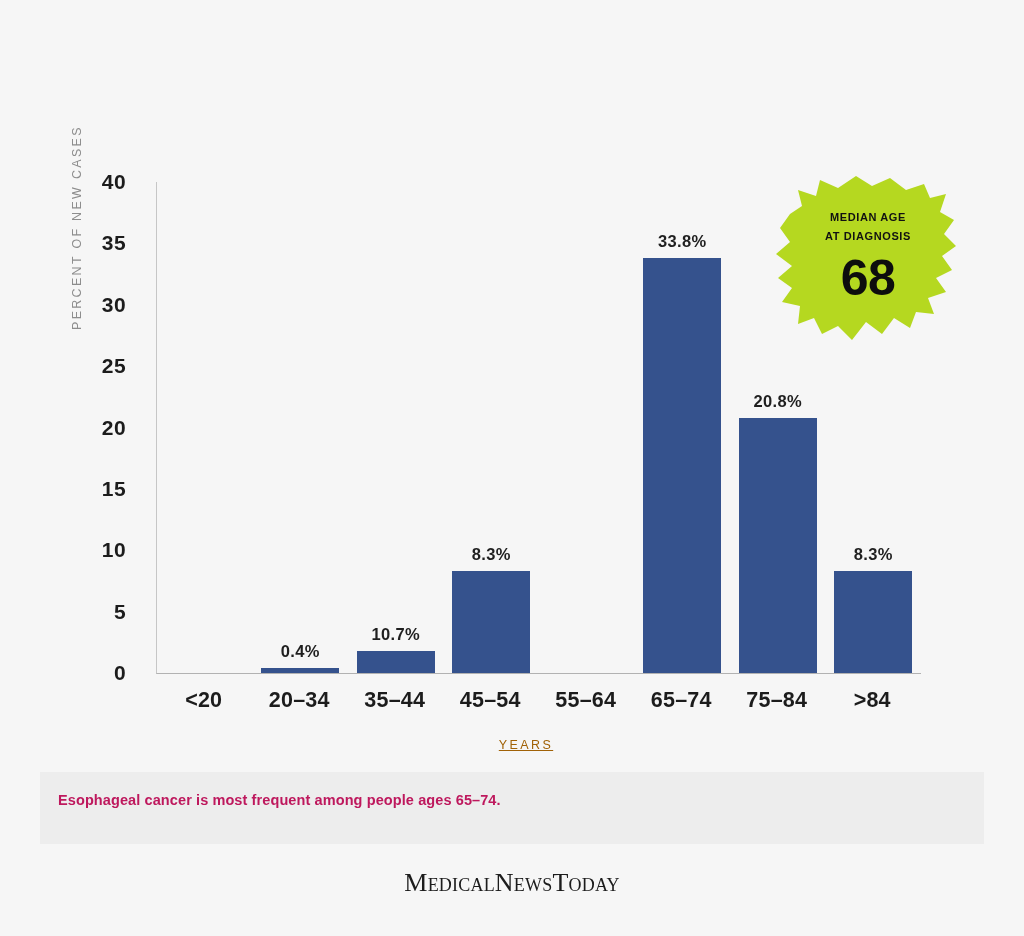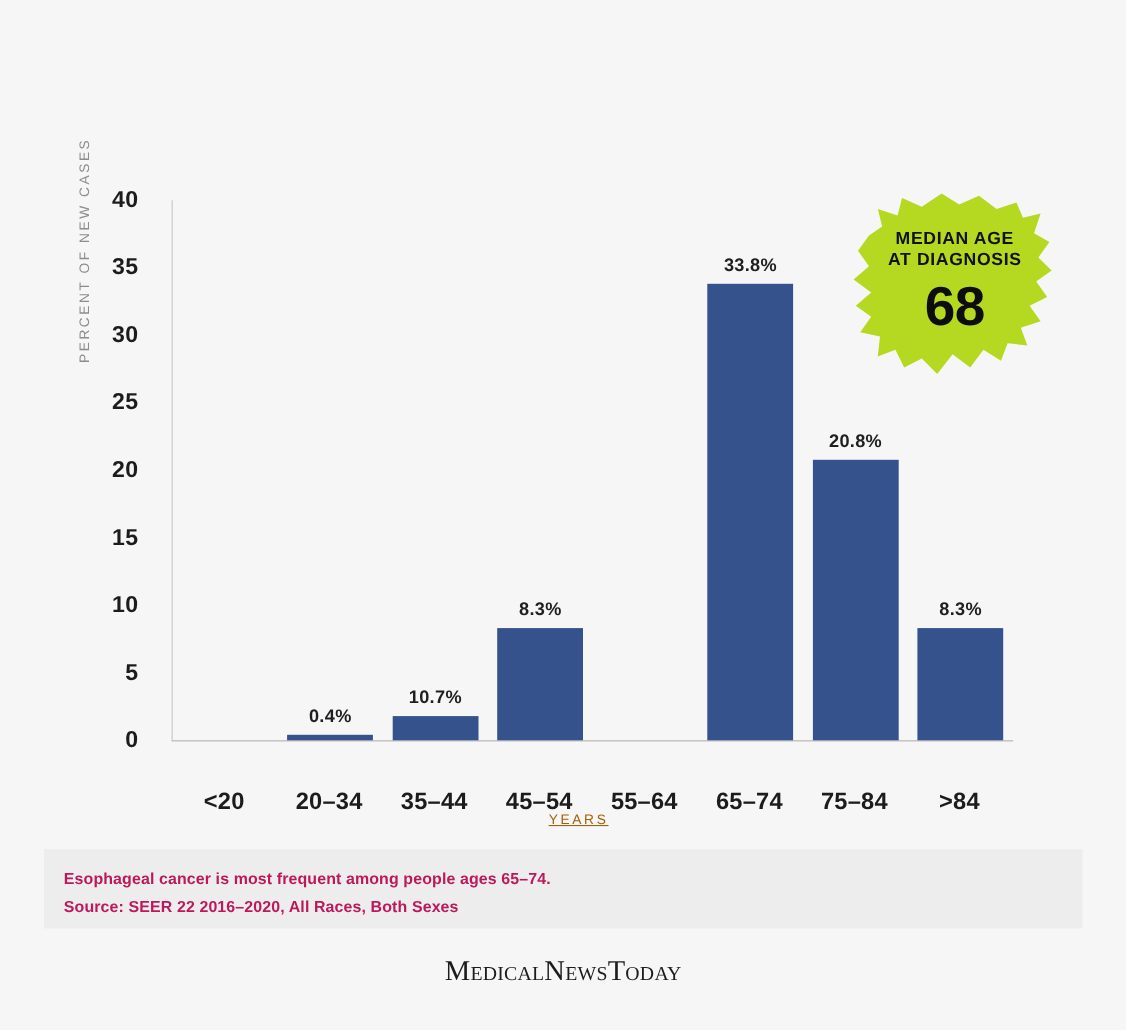--- a/index.html
+++ b/index.html
@@ -106,21 +106,21 @@
     font-size: 12.5px;
     letter-spacing: 2.3px;
     color: #8d8d8d;
     white-space: nowrap;
   }
 
   
   .x-ticks {
     position: absolute;
     left: 156px;
-    top: 716px;
+    top: 688px;
     width: 764px;
     height: 32px;
   }
   .x-tick {
     position: absolute;
     top: 0;
     text-align: center;
     font-size: 21.5px;
     font-weight: bold;
     color: #1c1c1c;
@@ -153,21 +153,21 @@
     height: 192px;
   }
   .badge-text {
     position: absolute;
     left: 0;
     top: 40px;
     width: 200px;
     text-align: center;
   }
   .badge-line {
-    font-size: 16px;
+    font-size: 11px;
     font-weight: bold;
     letter-spacing: 0.6px;
     color: #111;
     line-height: 19px;
   }
   .badge-number {
     font-size: 50px;
     font-weight: bold;
     color: #0d0d0d;
     line-height: 56px;
@@ -279,18 +279,17 @@
     </svg>
     <div class="badge-text">
       <div class="badge-line">MEDIAN AGE</div>
       <div class="badge-line">AT DIAGNOSIS</div>
       <div class="badge-number">68</div>
     </div>
   </div>
 
   <div class="caption-box">
     <div class="caption-line">Esophageal cancer is most frequent among people ages 65–74.</div>
-    <div class="caption-line">Source: SEER 22 2016–2020, All Races, Both Sexes</div>
   </div>
 
   <div class="logo">MedicalNewsToday</div>
 
 </div>
 
 </body></html>

